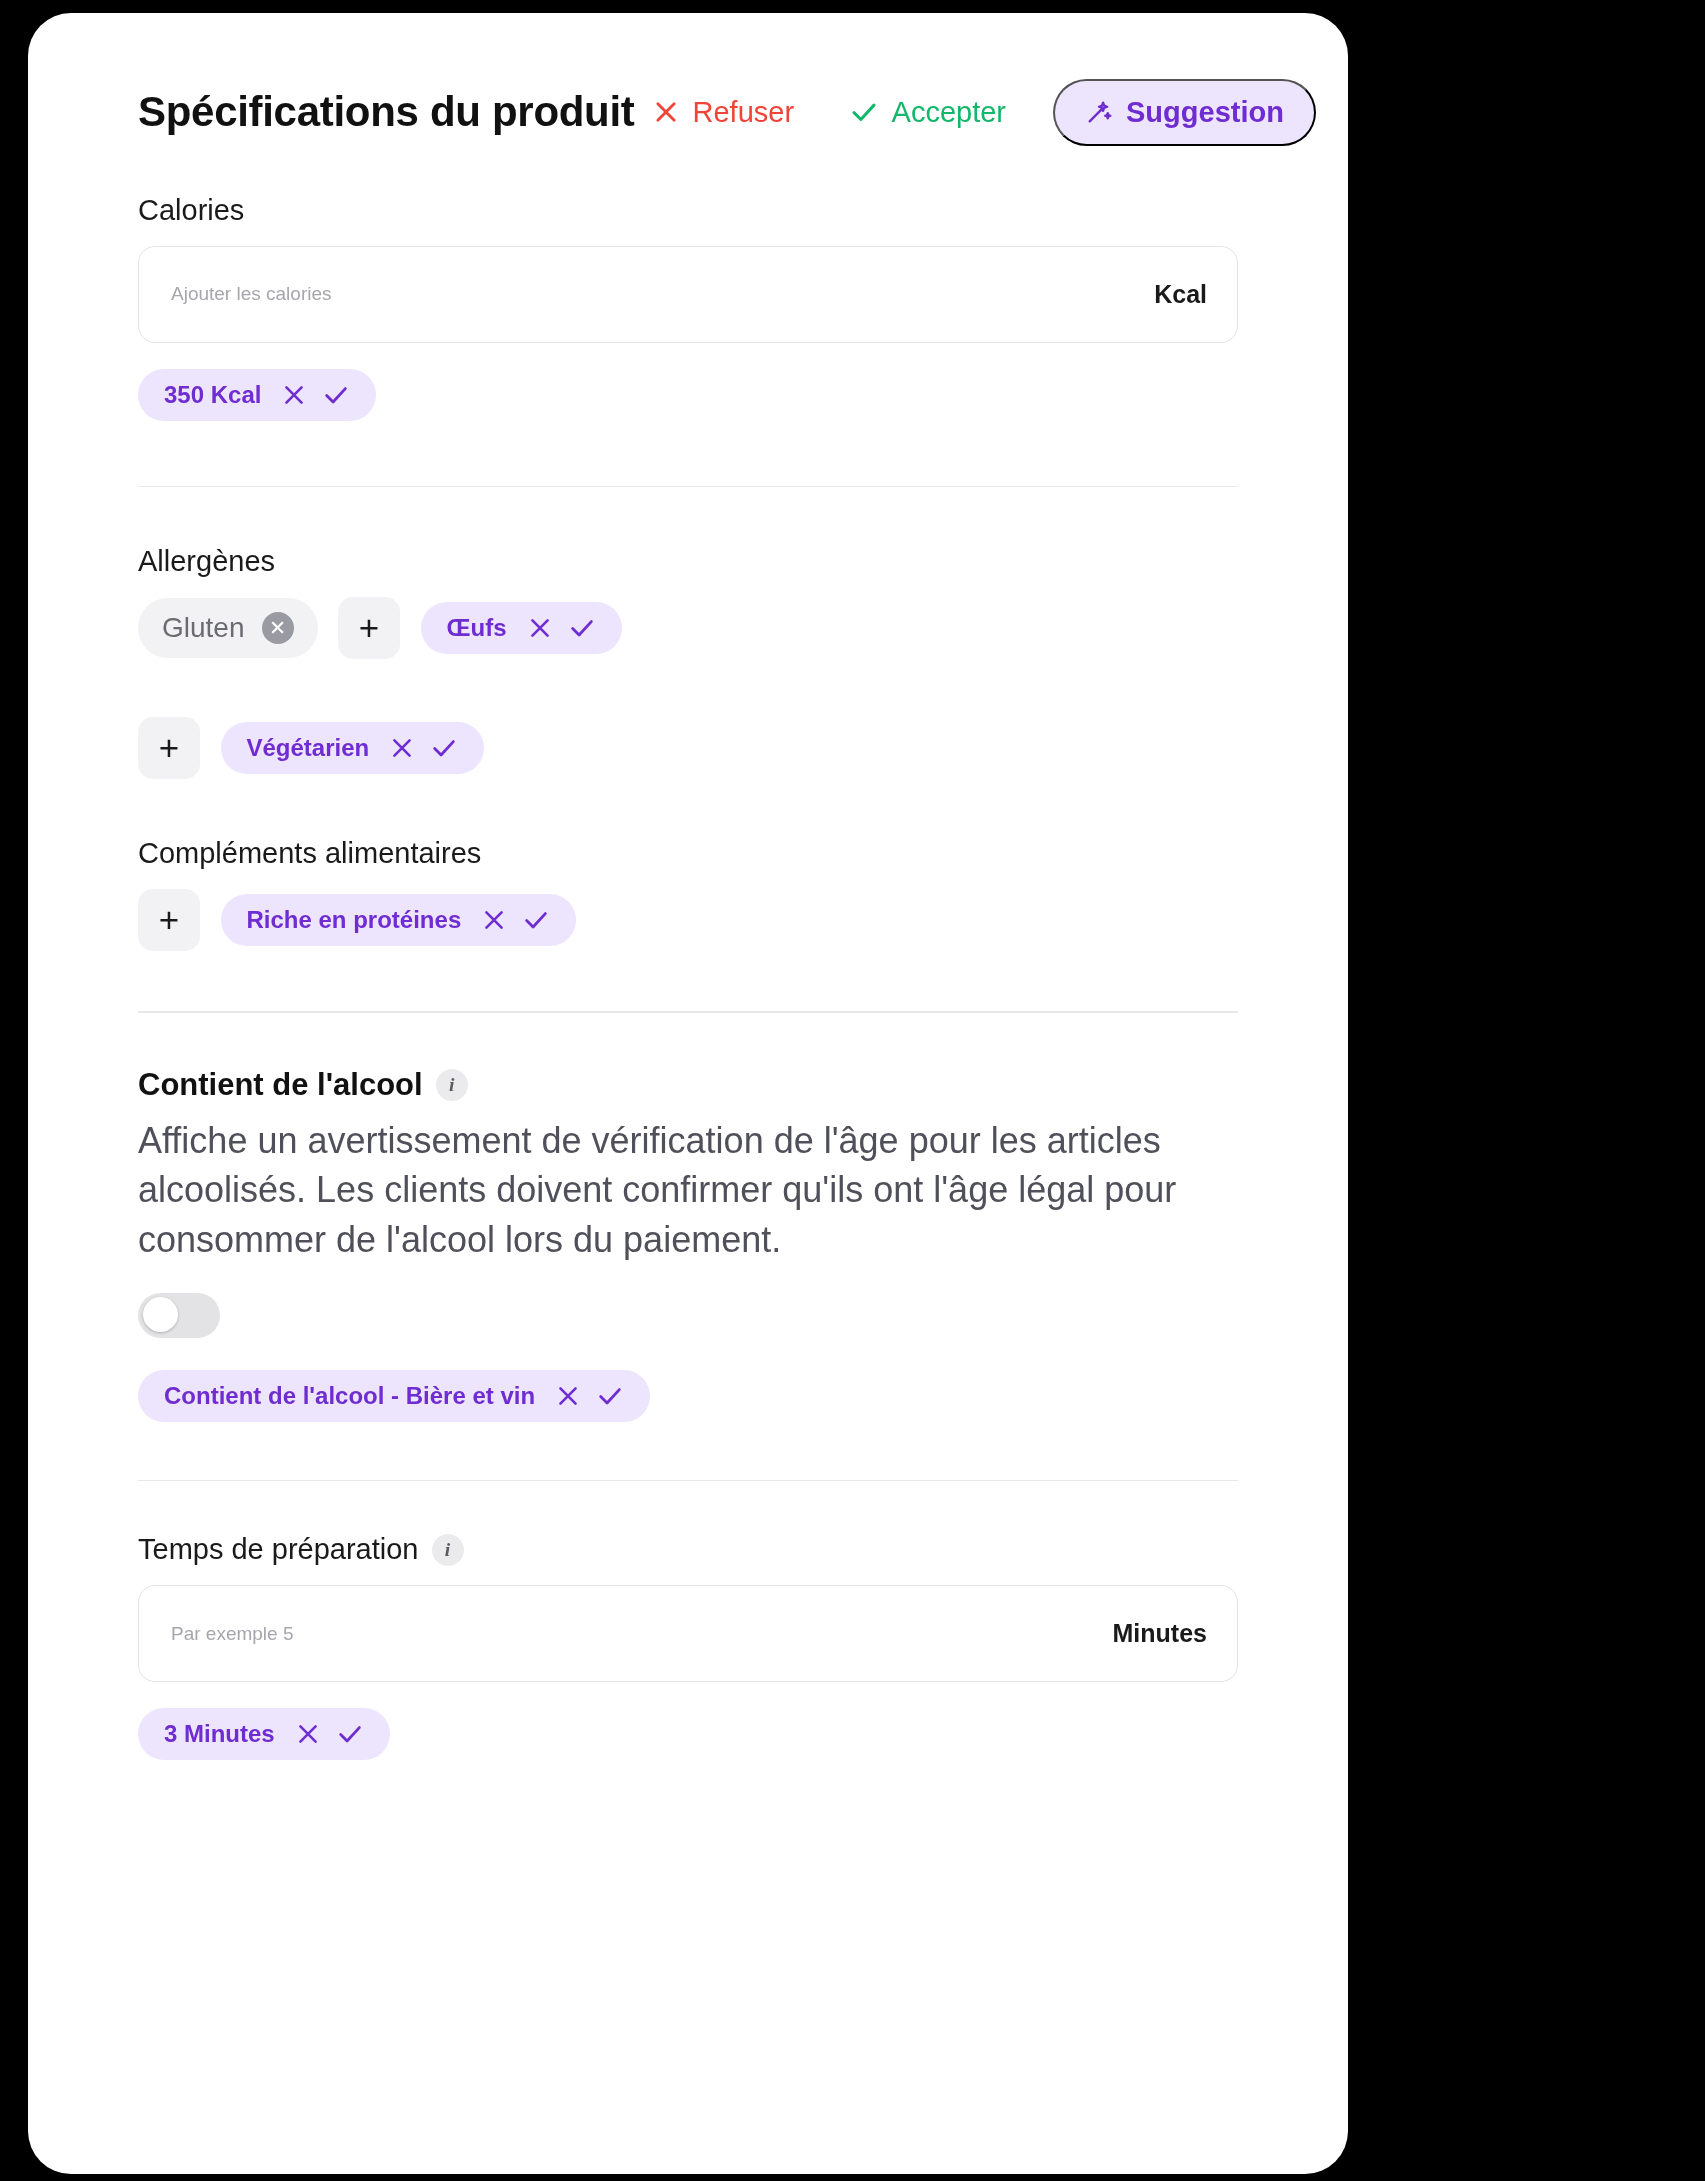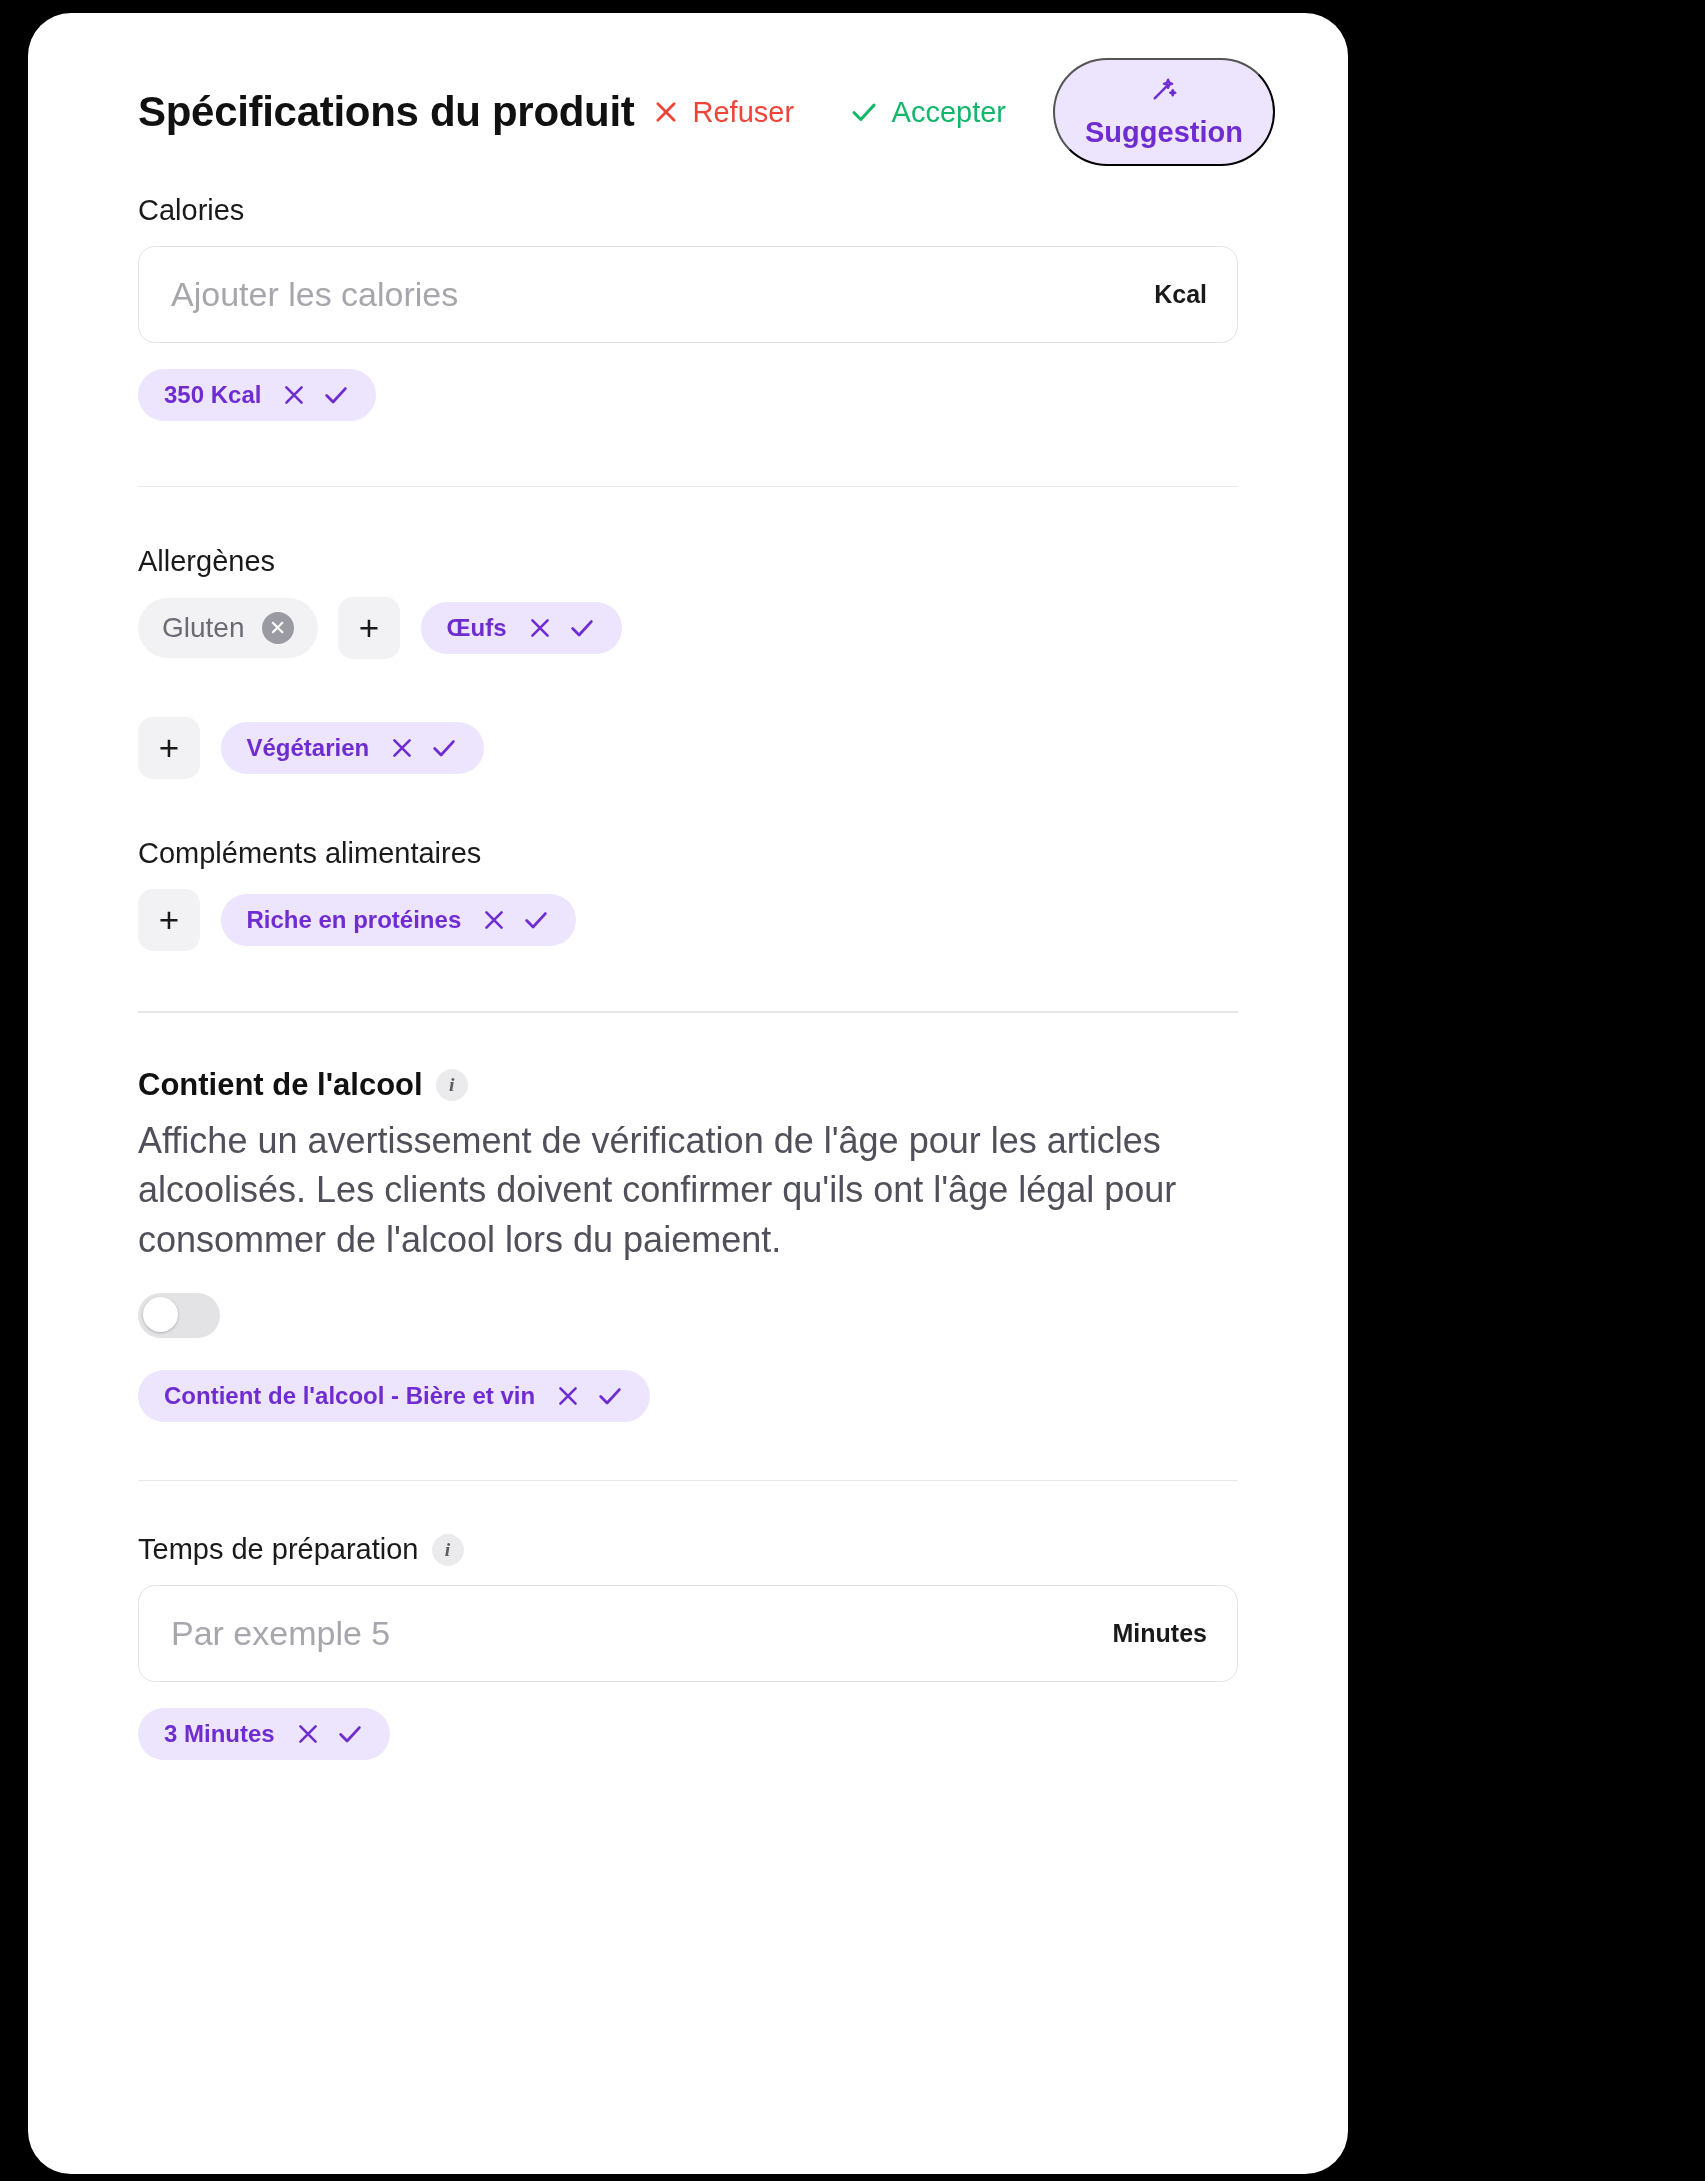--- a/index.html
+++ b/index.html
@@ -64,21 +64,20 @@
     background: #ede4fd;
     color: #6f2dd1;
     border-radius: 931px;
     padding: 15px 30px;
     margin-left: 30px;
     font-weight: bold;
     font-size: 29px;
     display: flex;
     align-items: center;
     gap: 13px;
-    flex-direction: column;
   }
   .ic { display: inline-flex; align-items: center; justify-content: center; }
 
   
   .field-label {
     font-size: 29px;
     color: #1a1a1a;
     margin-bottom: 18.6px;
     font-weight: normal;
   }
@@ -90,21 +89,21 @@
     border-radius: 17px;
     display: flex;
     align-items: center;
     padding: 0 30px;
     background: #fff;
   }
   .input-row input {
     flex: 1;
     border: none;
     outline: none;
-    font-size: 34px;
+    font-size: 19px;
     color: #111;
     background: transparent;
     font-family: "Liberation Sans", sans-serif;
   }
   .input-row input::placeholder { color: #a6a6ad; }
   .unit {
     font-size: 25px;
     font-weight: bold;
     color: #1a1a1a;
     margin-left: 17px;

